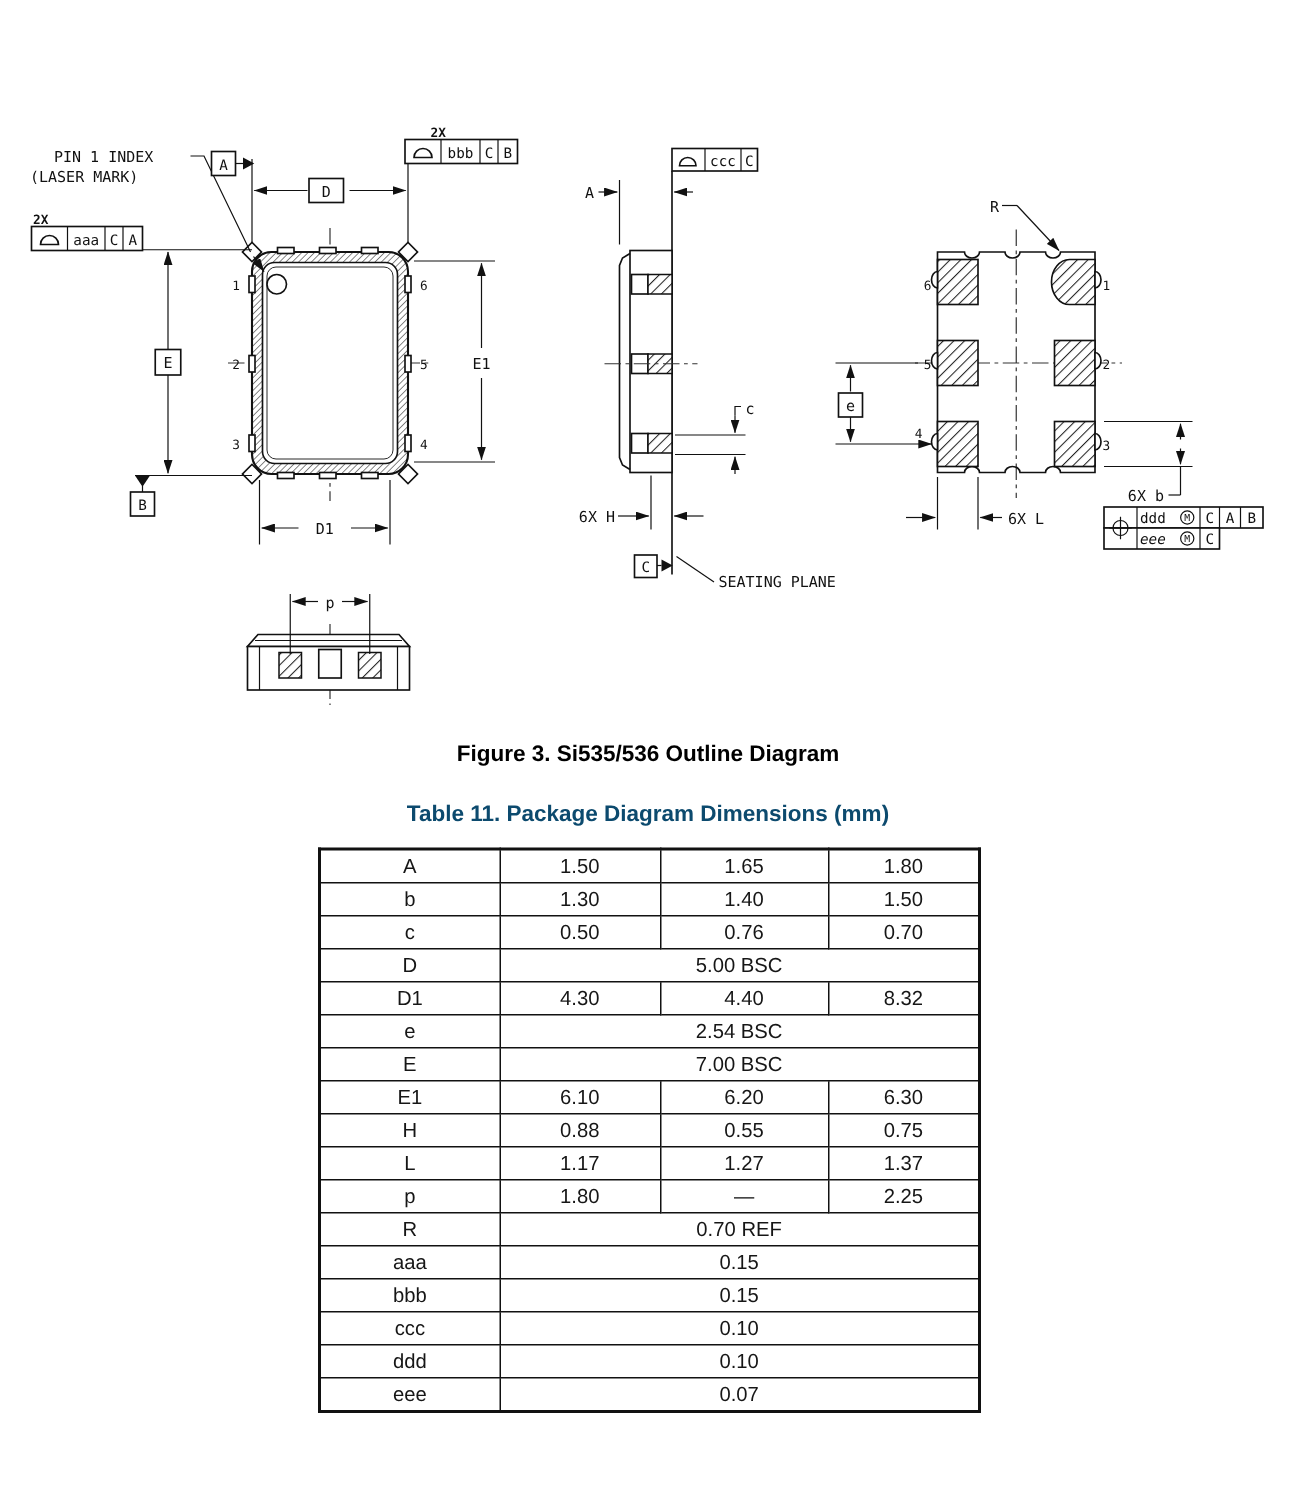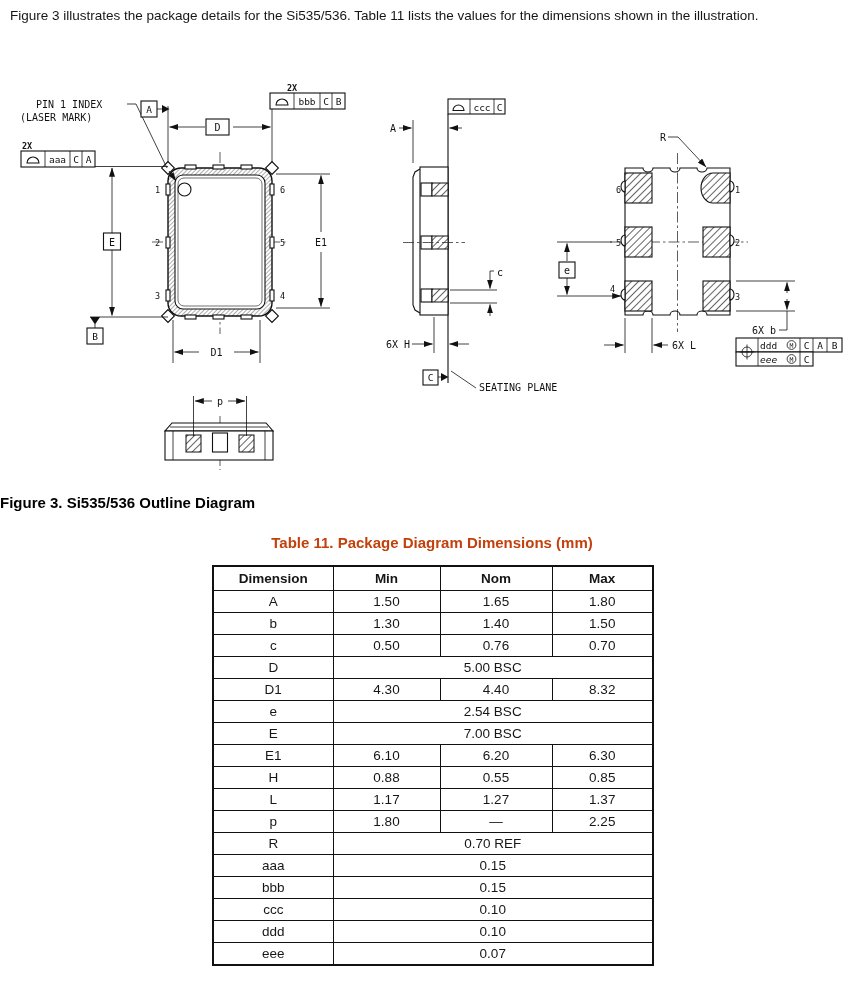--- a/index.html
+++ b/index.html
@@ -1,23 +1,23 @@
 <!DOCTYPE html>
 <html><head>
 <meta charset="utf-8">
 <style>
   html,body{margin:0;padding:0;background:#fff;}
   .page{position:relative;width:864px;height:1006px;background:#fff;overflow:hidden;
         font-family:"Liberation Sans",sans-serif;color:#111;}
   .intro{position:absolute;left:10px;top:6px;width:846px;font-size:13.5px;line-height:19.5px;color:#161616;}
   .drawing-svg{position:absolute;left:0;top:0;width:864px;height:500px;}
-  .caption{position:absolute;left:0;top:494px;width:864px;text-align:left;
+  .caption{position:absolute;left:0;top:494px;width:864px;text-align:center;
            font-weight:bold;font-size:15px;color:#000;}
   .tbl-title{position:absolute;left:0;top:534px;width:864px;text-align:center;
-             font-weight:bold;font-size:15px;color:#c2410c;}
+             font-weight:bold;font-size:15px;color:#0c4a6e;}
   table.dims{position:absolute;left:212px;top:565px;border-collapse:collapse;
              border:2.2px solid #111;table-layout:fixed;}
   table.dims th,table.dims td{border:1.6px solid #111;text-align:center;
              font-size:13.5px;line-height:17px;padding:2px 3px;color:#161616;}
   table.dims th{font-weight:bold;padding:3px;}
   col.c1{width:120px}col.c2{width:107px}col.c3{width:112px}col.c4{width:101px}
   
   .ln{stroke:#111;stroke-width:1.1;fill:none;}
   .thin{stroke:#111;stroke-width:0.8;fill:none;}
   .cl{stroke:#333;stroke-width:0.8;fill:none;stroke-dasharray:11 3 2.5 3;}
@@ -26,21 +26,20 @@
   .tp{font-family:"DejaVu Sans Mono",monospace;font-size:8.5px;fill:#111;}
   .tf{font-family:"DejaVu Sans Mono",monospace;font-size:9.5px;fill:#111;}
   .t2x{font-family:"DejaVu Sans Mono",monospace;font-size:8.5px;fill:#111;font-weight:bold;}
   .arr{fill:#111;}
 </style>
 </head>
 <body>
 
 <div class="page">
 
-  <div class="intro">Figure 3 illustrates the package details for the Si535/536. Table 11 lists the values for the dimensions shown in the illustration.</div>
 
   <svg class="drawing-svg" viewBox="0 0 864 500" xmlns="http://www.w3.org/2000/svg">
     <defs>
       <pattern id="hatch" width="5" height="5" patternUnits="userSpaceOnUse" patternTransform="rotate(45)">
         <rect width="5" height="5" fill="#fff"></rect>
           <line x1="0" y1="0" x2="0" y2="5" stroke="#222" stroke-width="1.4"></line>
       </pattern>
       <pattern id="hatchFine" width="3" height="3" patternUnits="userSpaceOnUse" patternTransform="rotate(45)">
         <rect width="3" height="3" fill="#fff"></rect>
           <line x1="0" y1="0" x2="0" y2="3" stroke="#333" stroke-width="0.8"></line>
@@ -344,26 +343,20 @@
   <div class="tbl-title">Table 11. Package Diagram Dimensions (mm)</div>
 
   <table class="dims">
     <colgroup>
         <col class="c1">
         <col class="c2">
         <col class="c3">
         <col class="c4">
       </colgroup>
     <tbody>
-        <tr>
-      <th>Dimension</th>
-      <th>Min</th>
-      <th>Nom</th>
-      <th>Max</th>
-    </tr>
     <tr>
           <td>A</td>
           <td>1.50</td>
           <td>1.65</td>
           <td>1.80</td>
         </tr>
     <tr>
           <td>b</td>
           <td>1.30</td>
           <td>1.40</td>
@@ -396,21 +389,21 @@
     <tr>
           <td>E1</td>
           <td>6.10</td>
           <td>6.20</td>
           <td>6.30</td>
         </tr>
     <tr>
           <td>H</td>
           <td>0.88</td>
           <td>0.55</td>
-          <td>0.85</td>
+          <td>0.75</td>
         </tr>
     <tr>
           <td>L</td>
           <td>1.17</td>
           <td>1.27</td>
           <td>1.37</td>
         </tr>
     <tr>
           <td>p</td>
           <td>1.80</td>

